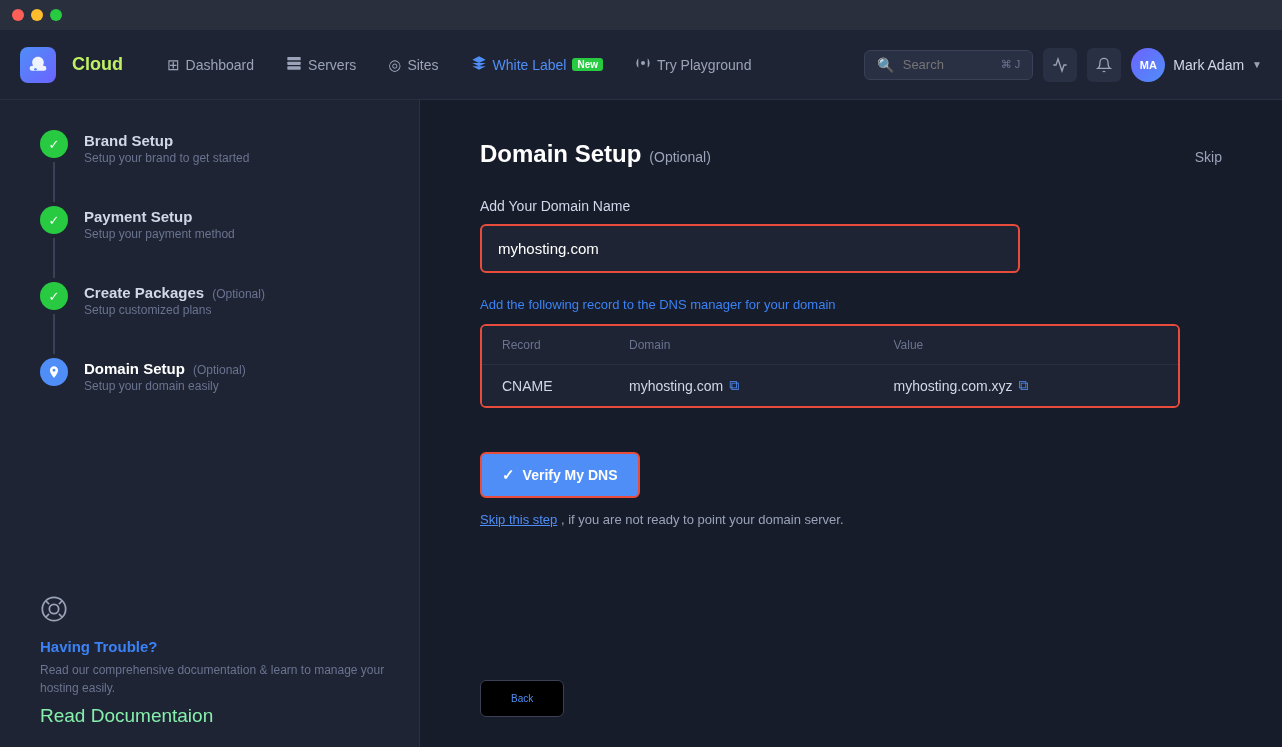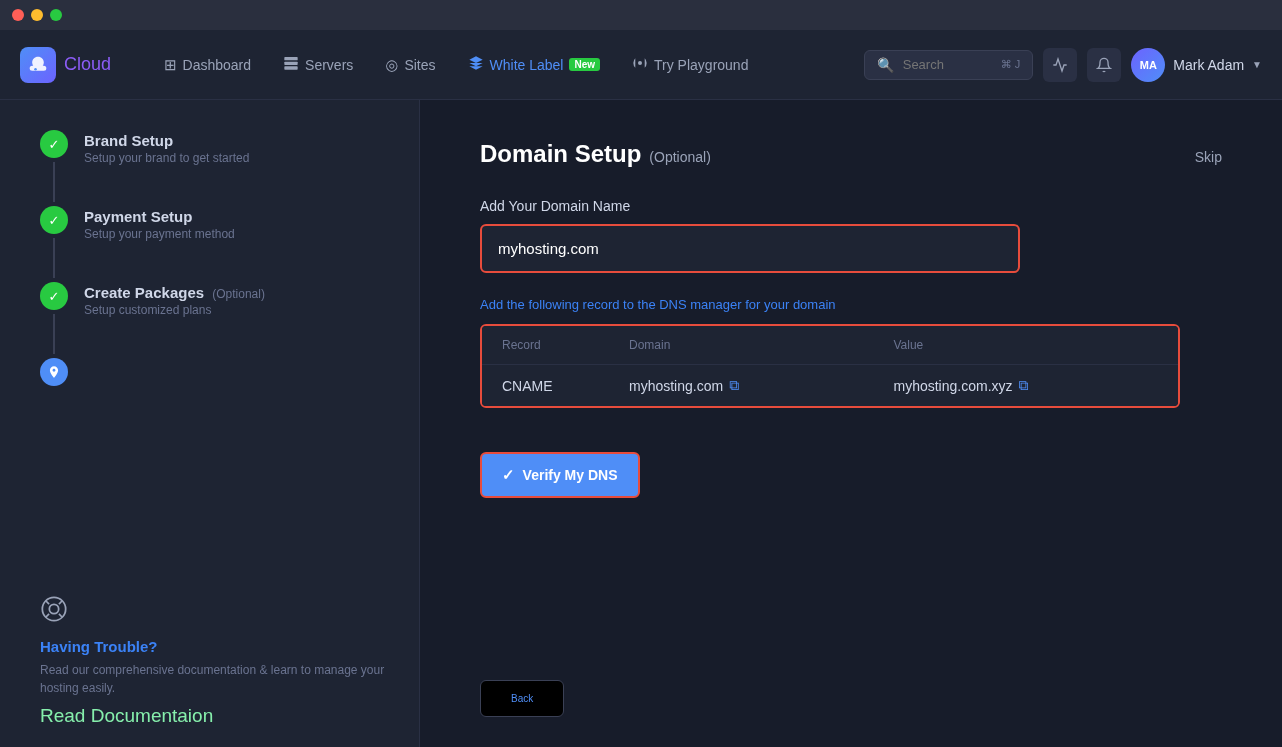--- a/index.html
+++ b/index.html
@@ -46,23 +46,24 @@
       height: 36px;
       background: linear-gradient(135deg, #4f8ef7, #6c63ff);
       border-radius: 8px;
       display: flex;
       align-items: center;
       justify-content: center;
       color: white;
       font-size: 18px;
     }
     .brand-name {
-      color: #8b5cf6;
+      color: #bef264;
       font-size: 18px;
-      font-weight: 400;
+      font-weight: 700;
+      margin-left: 8px;
     }
     .nav-items {
       display: flex;
       align-items: center;
       gap: 4px;
       flex: 1;
     }
     .nav-item {
       display: flex;
       align-items: center;
@@ -561,20 +562,27 @@
         </div>
       </div>
 
       <div class="step-item active">
         <div class="step-connector">
           <div class="step-circle active">
             <svg width="14" height="14" viewBox="0 0 24 24" fill="white">
               <path d="M12 2C8.13 2 5 5.13 5 9c0 5.25 7 13 7 13s7-7.75 7-13c0-3.87-3.13-7-7-7zm0 9.5c-1.38 0-2.5-1.12-2.5-2.5s1.12-2.5 2.5-2.5 2.5 1.12 2.5 2.5-1.12 2.5-2.5 2.5z"></path>
             </svg>
           </div>
+        </div>
+        <div class="step-info">
+          <div class="step-title">
+            <span>Domain Setup</span>
+            <span class="step-opt">(Optional)</span>
+          </div>
+          <div class="step-subtitle">Setup your domain easily</div>
         </div>
       </div>
     </div>
 
     <div class="help-box">
       <div class="help-icon">
         <svg width="28" height="28" viewBox="0 0 24 24" fill="none" stroke="#9aa3b8" stroke-width="1.5">
           <circle cx="12" cy="12" r="10"></circle>
           <circle cx="12" cy="12" r="4"></circle>
           <line x1="4.93" y1="4.93" x2="7.76" y2="7.76"></line>
@@ -625,19 +633,23 @@
           </div>
         </div>
       </div>
     </div>
 
     <button class="verify-btn">
       <span class="verify-check">✓</span>
       <span>Verify My DNS</span>
     </button>
 
+    <div class="skip-step-text">
+      <span class="skip-step-link">Skip this step</span>
+      <span>, if you are not ready to point your domain server.</span>
+    </div>
 
     <div class="bottom-nav">
       <button class="back-btn">Back</button>
     </div>
   </main>
 
 </div>
 
 </body></html>

